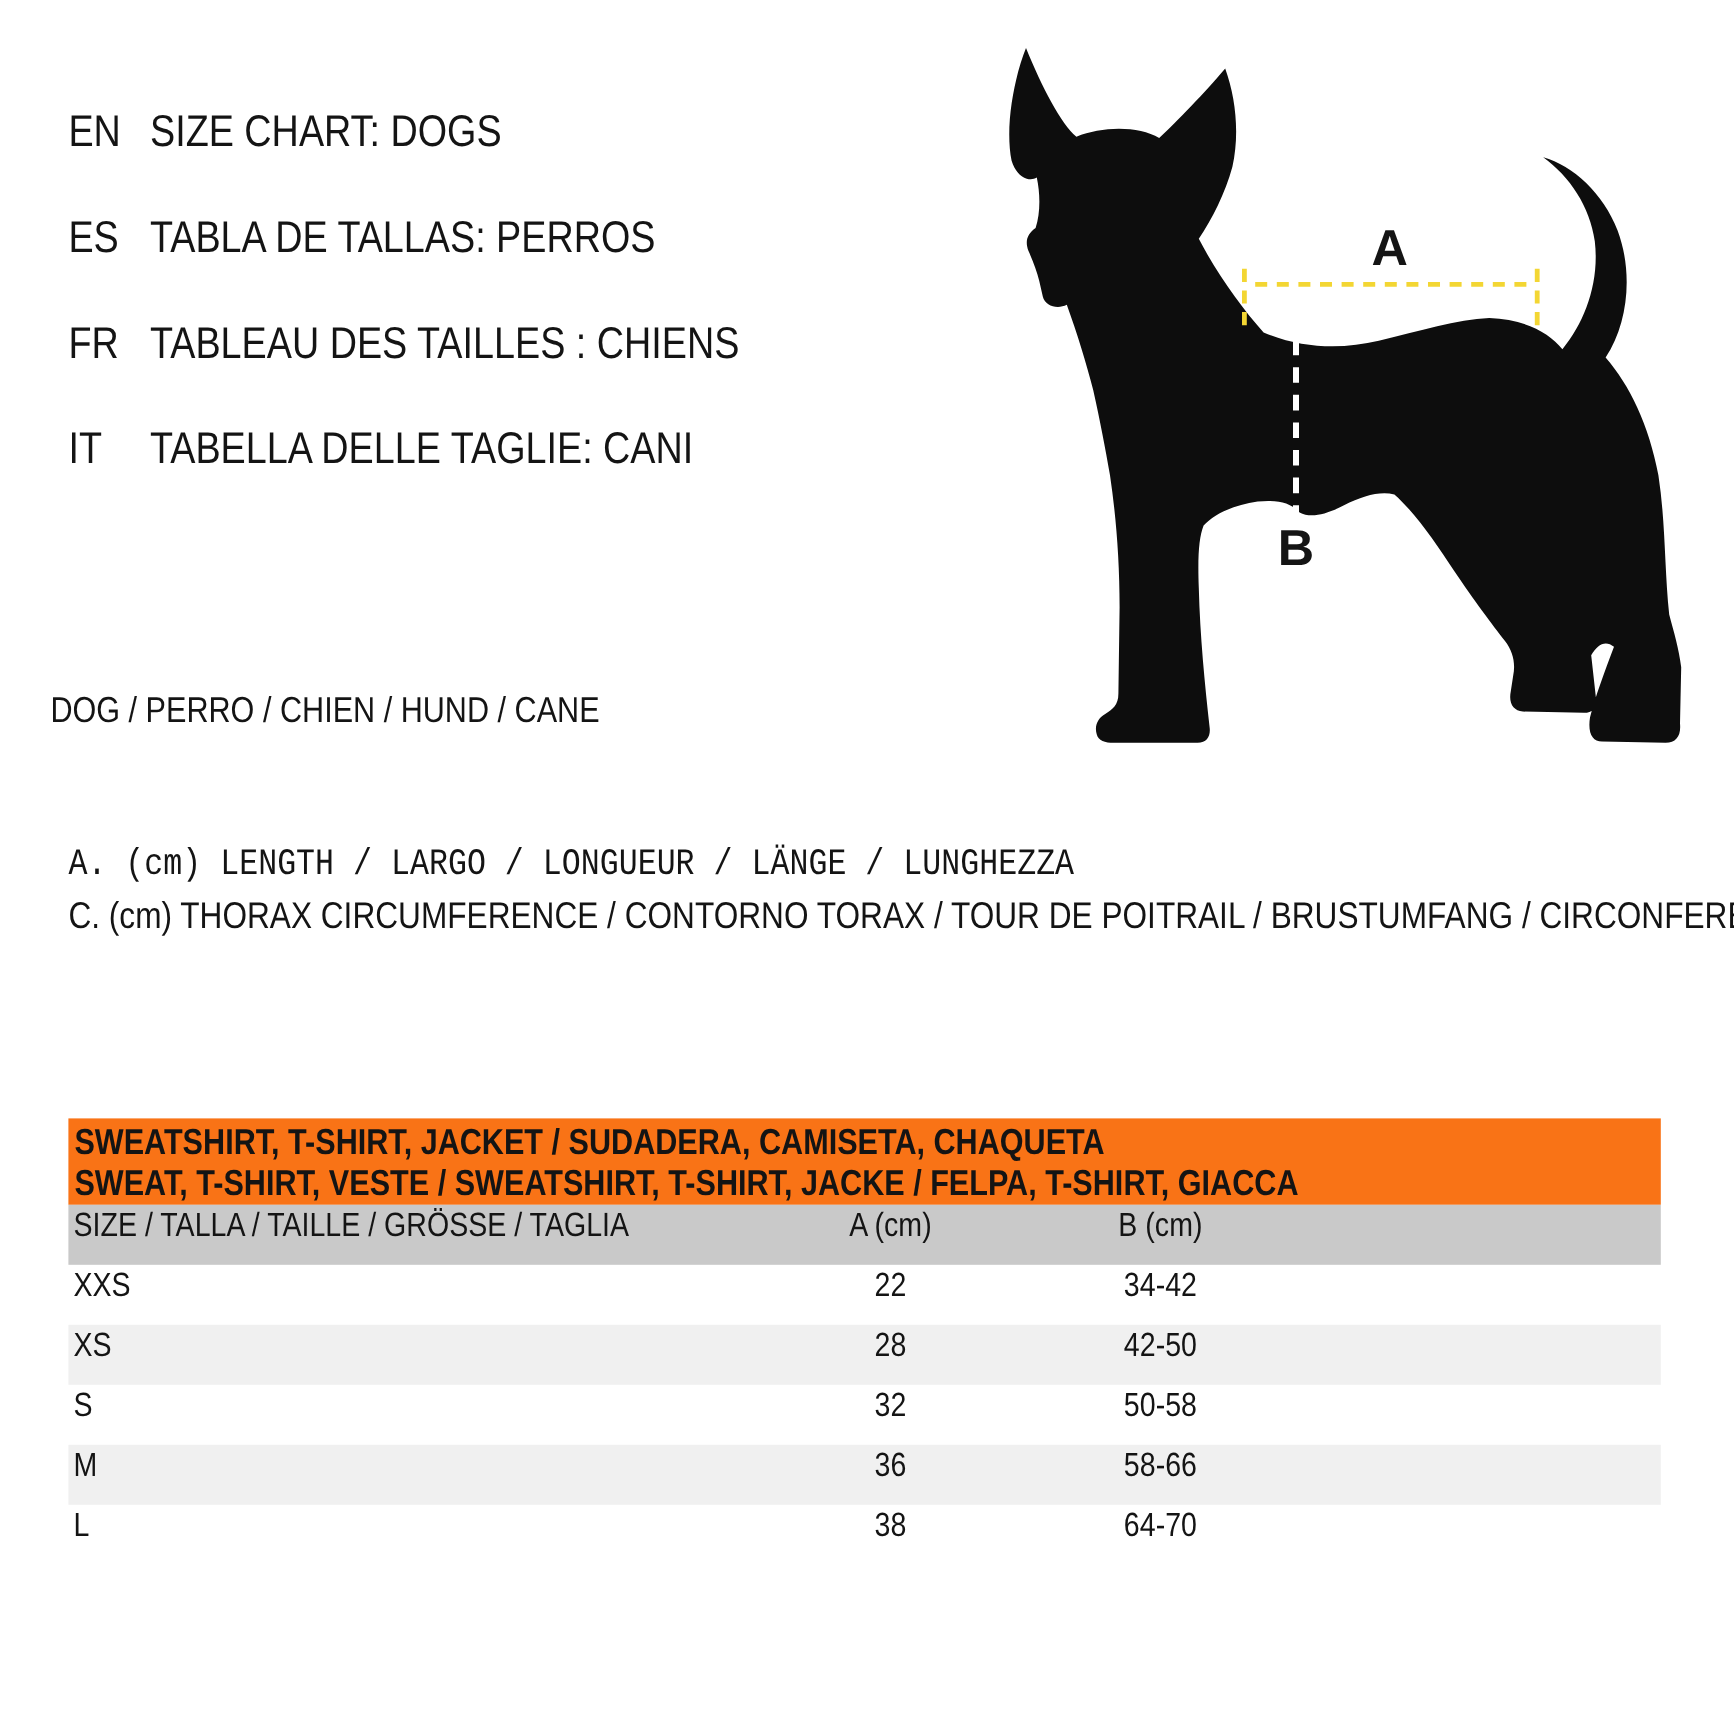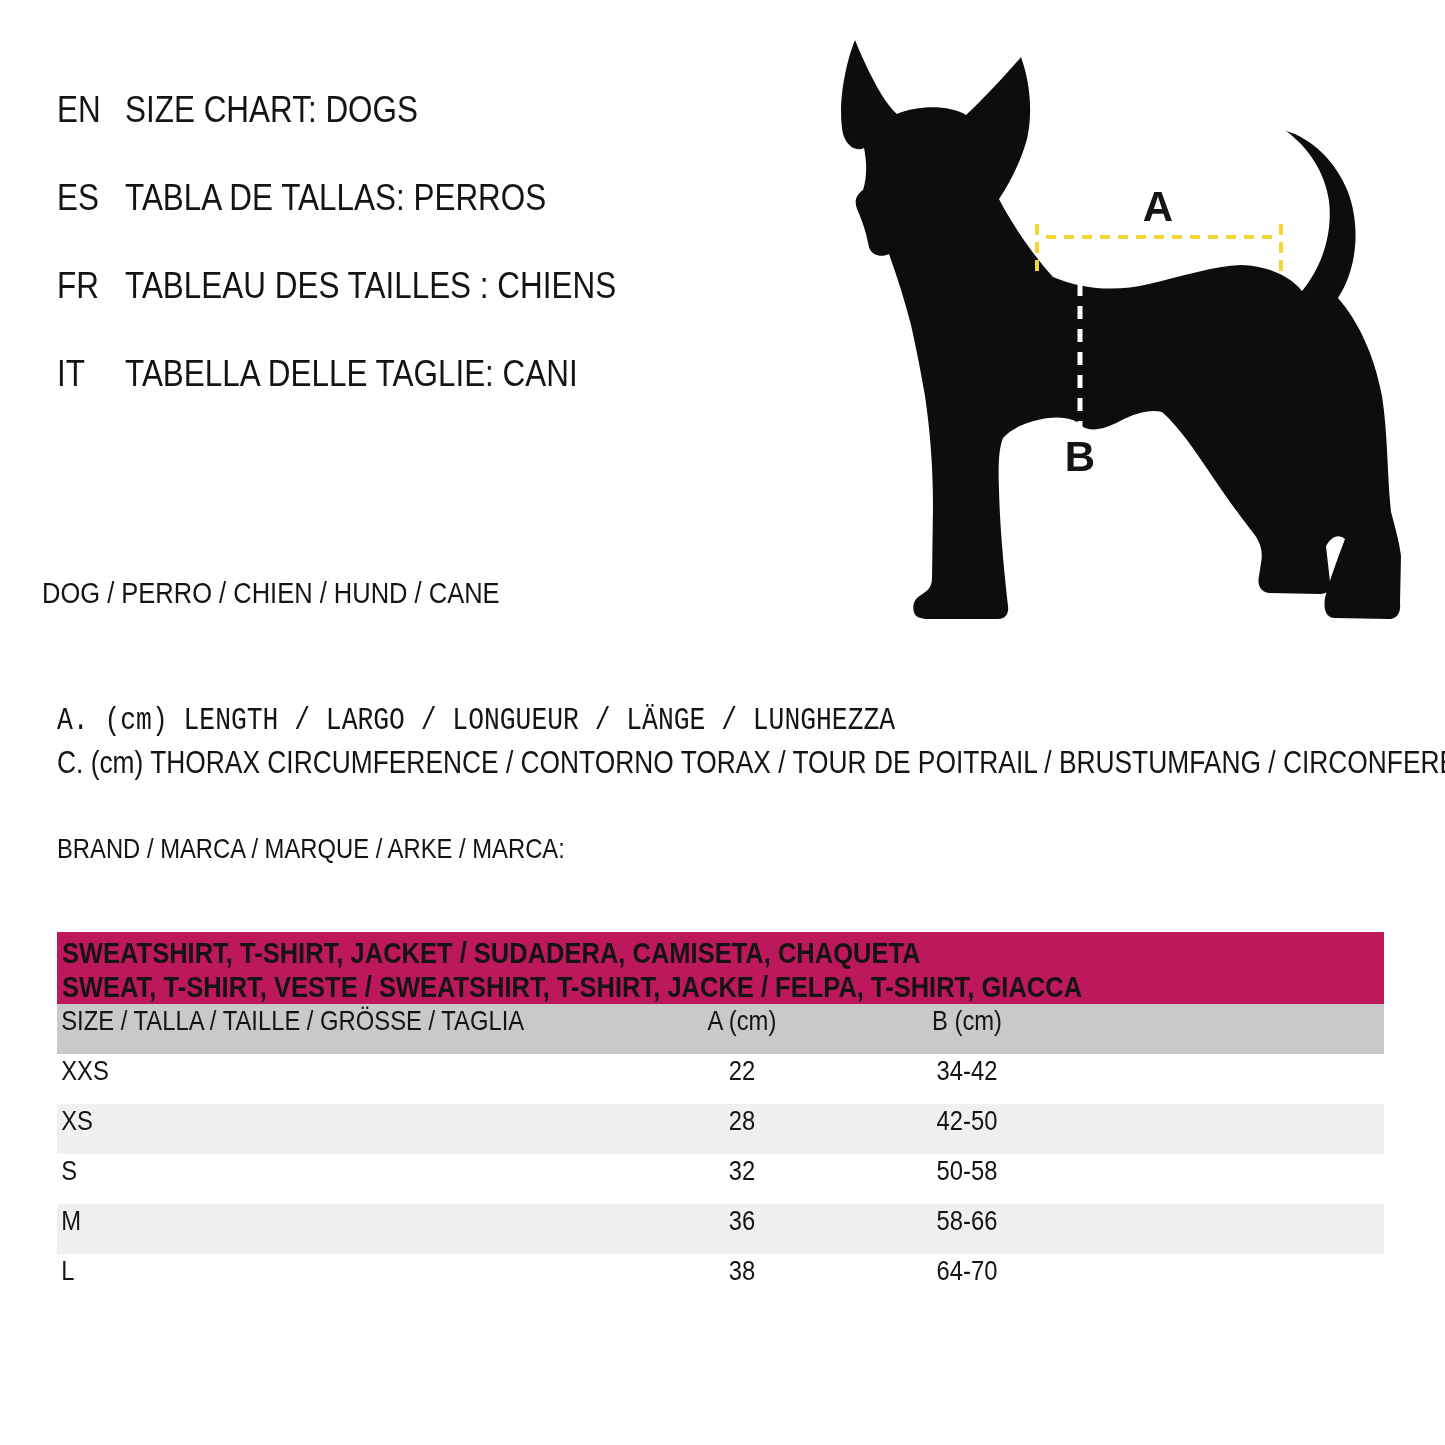--- a/index.html
+++ b/index.html
@@ -18,21 +18,21 @@
   .dog-figure{left:800px;top:0px;width:645px;height:700px;}
   .marker{font-family:"Liberation Sans","DejaVu Sans",sans-serif;font-weight:bold;font-size:42px;fill:#141414;}
 
   .dog-label{left:42px;top:576px;font-size:30px;line-height:34px;}
   .legend-a{left:57px;top:704px;font-size:31px;line-height:34px;font-family:Liberation Mono, monospace;}
   .legend-c{left:57px;top:746px;font-size:31px;line-height:34px;}
   .brand{left:57px;top:832px;font-size:28px;line-height:34px;}
 
   
   .size-table{left:57px;top:932px;width:1327px;font-size:28px;}
-  .thead-yellow{background:#be185d;height:72px;padding:4px 0 0 5px;box-sizing:border-box;}
+  .thead-yellow{background:#f97316;height:72px;padding:4px 0 0 5px;box-sizing:border-box;}
   .thead-yellow div{font-weight:bold;font-size:30px;line-height:34px;}
   .trow{display:grid;grid-template-columns:555px 260px 190px 1fr;height:50px;line-height:34px;}
   .thead-gray{background:#C9C9C9;}
   .tbody .trow:nth-child(even){background:#F0F0F0;}
   .c1{padding-left:5px;transform:scaleX(.85);transform-origin:0 50%;white-space:nowrap;}
   .c2,.c3{text-align:center;transform:scaleX(.85);transform-origin:50% 50%;white-space:nowrap;}
 </style>
 </head>
 <body>
 
@@ -121,23 +121,20 @@
   <div class="abs dog-label">
     <span class="cond">DOG / PERRO / CHIEN / HUND / CANE</span>
   </div>
 
   <div class="abs legend-a">
     <span class="cond">A. (cm) LENGTH / LARGO / LONGUEUR / LÄNGE / LUNGHEZZA</span>
   </div>
   <div class="abs legend-c">
     <span class="cond">C. (cm) THORAX CIRCUMFERENCE / CONTORNO TORAX / TOUR DE POITRAIL / BRUSTUMFANG / CIRCONFERENZA TORACE</span>
   </div>
-  <div class="abs brand">
-    <span class="cond">BRAND / MARCA / MARQUE / ARKE / MARCA:</span>
-  </div>
 
   <div class="abs size-table">
     <div class="thead-yellow">
       <div>
         <span class="cond">SWEATSHIRT, T-SHIRT, JACKET / SUDADERA, CAMISETA, CHAQUETA</span>
       </div>
       <div>
         <span class="cond">SWEAT, T-SHIRT, VESTE / SWEATSHIRT, T-SHIRT, JACKE / FELPA, T-SHIRT, GIACCA</span>
       </div>
     </div>

